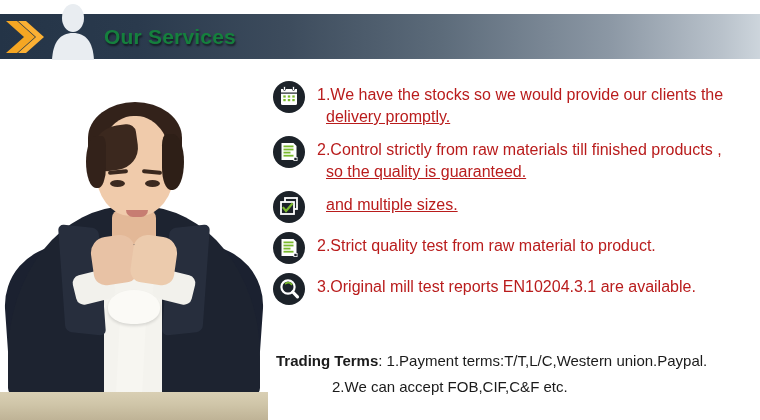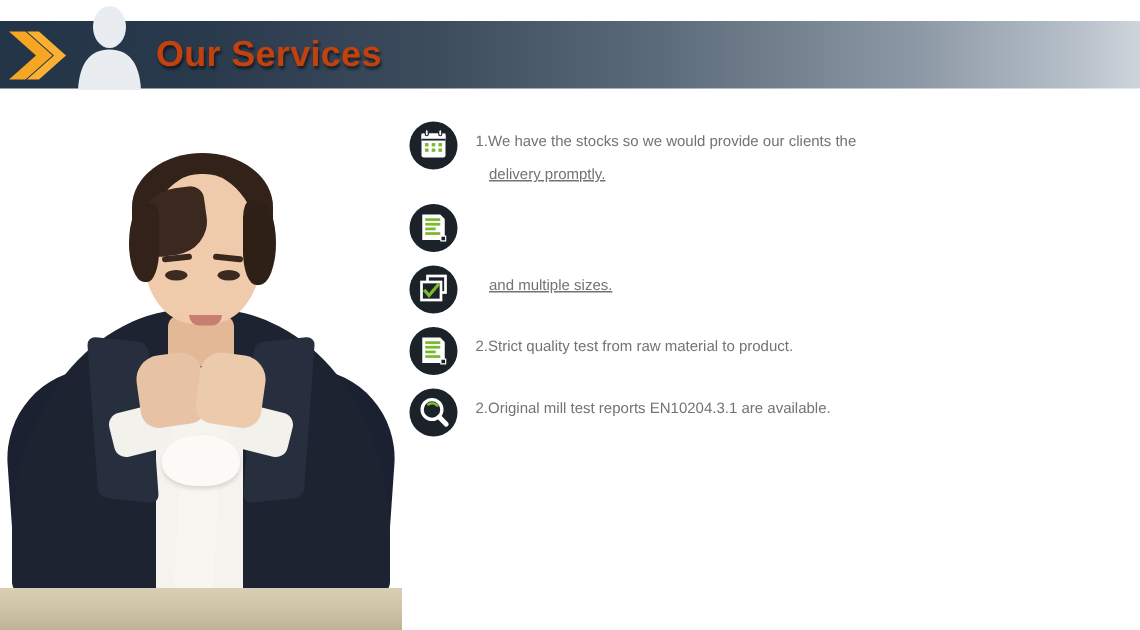--- a/index.html
+++ b/index.html
@@ -51,23 +51,23 @@
     top: 2px;
     width: 46px;
     height: 58px;
   }
   .banner-title {
     position: absolute;
     left: 104px;
     top: 18px;
     height: 38px;
     line-height: 38px;
-    font-size: 24px;
+    font-size: 21px;
     font-weight: bold;
-    color: #c2410c;
+    color: #15803d;
     letter-spacing: .2px;
     text-shadow: 1px 2px 2px rgba(0,0,0,.55);
     white-space: nowrap;
   }
 
   
   .photo {
     position: absolute;
     left: 0;
     top: 62px;
@@ -316,23 +316,23 @@
     align-items: flex-start;
     margin-bottom: 7px;
   }
   .svc-icon {
     flex: 0 0 auto;
     width: 34px;
     height: 34px;
     margin-right: 11px;
   }
   .svc-text {
-    font-size: 10px;
+    font-size: 16px;
     line-height: 22px;
-    color: #737373;
+    color: #b91c1c;
     padding-top: 4px;
   }
   .svc-text .cont {
     display: block;
     padding-left: 9px;
     text-decoration: underline;
   }
   .terms {
     position: absolute;
     left: 8px;
@@ -432,20 +432,24 @@
           <circle cx="17" cy="17" r="16" fill="#1c2229"></circle>
           <path d="M9.5 8 H21.5 L24.5 11 V25 H9.5 Z" fill="#ffffff"></path>
           <rect x="11.5" y="10.5" width="10" height="1.8" fill="#7ab92d"></rect>
           <rect x="11.5" y="13.6" width="10" height="1.8" fill="#7ab92d"></rect>
           <rect x="11.5" y="16.7" width="7" height="1.8" fill="#7ab92d"></rect>
           <rect x="11.5" y="19.8" width="10" height="1.8" fill="#7ab92d"></rect>
           <path d="M21.5 22 H25.5 V26 H21.5 Z" fill="#ffffff"></path>
           <path d="M22.3 22.8 H24.7 V25.2 H22.3 Z" fill="#1c2229"></path>
         </svg>
       </span>
+      <span class="svc-text">
+        <span>2.Control strictly from raw materials till finished products ,</span>
+        <span class="cont">so the quality is guaranteed.</span>
+      </span>
     </div>
 
     <div class="svc-item">
       <span class="svc-icon">
         <svg width="34" height="34" viewBox="0 0 34 34">
           <circle cx="17" cy="17" r="16" fill="#1c2229"></circle>
           <rect x="13" y="8" width="12" height="11" fill="none" stroke="#ffffff" stroke-width="1.8"></rect>
           <rect x="9" y="12" width="13" height="12" fill="#1c2229" stroke="#ffffff" stroke-width="1.8"></rect>
           <polyline points="11.5,18 14,21 20,14" fill="none" stroke="#7ab92d" stroke-width="2.2" stroke-linecap="square"></polyline>
         </svg>
@@ -476,20 +480,24 @@
     <div class="svc-item">
       <span class="svc-icon">
         <svg width="34" height="34" viewBox="0 0 34 34">
           <circle cx="17" cy="17" r="16" fill="#1c2229"></circle>
           <circle cx="16" cy="15" r="6.6" fill="none" stroke="#ffffff" stroke-width="2.2"></circle>
           <path d="M13.6 11.6 A4.6 4.6 0 0 1 19.6 12.4" fill="none" stroke="#7ab92d" stroke-width="1.8" stroke-linecap="round"></path>
           <line x1="20.8" y1="20" x2="25.5" y2="24.8" stroke="#ffffff" stroke-width="3.2" stroke-linecap="round"></line>
         </svg>
       </span>
       <span class="svc-text">
-        <span>2.Original mill test reports EN10204.3.1 are available.</span>
+        <span>3.Original mill test reports EN10204.3.1 are available.</span>
       </span>
     </div>
 
   </div>
 
+  <div class="terms">
+    <span class="terms-label">Trading Terms</span><span>: </span><span>1.Payment terms:T/T,L/C,Western union.Paypal.</span>
+    <span class="terms-line2">2.We can accept FOB,CIF,C&amp;F etc.</span>
+  </div>
 
 </div>
 
 </body></html>

